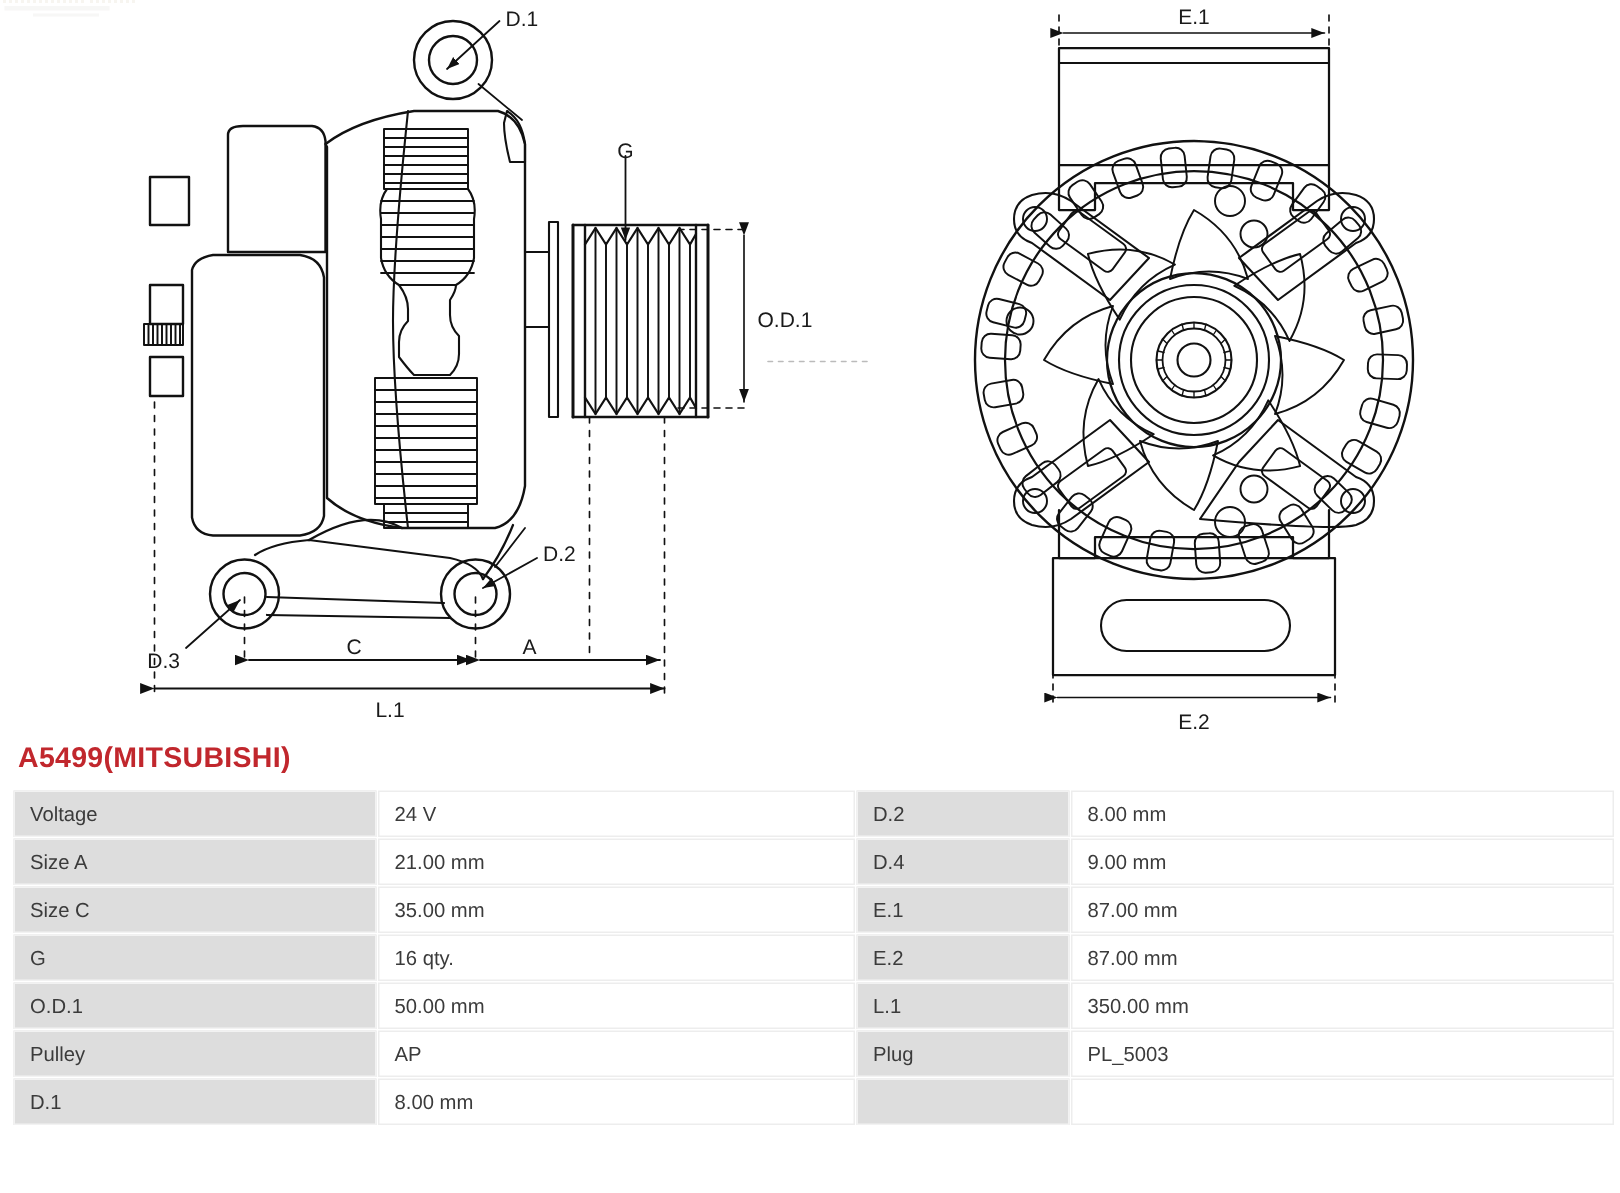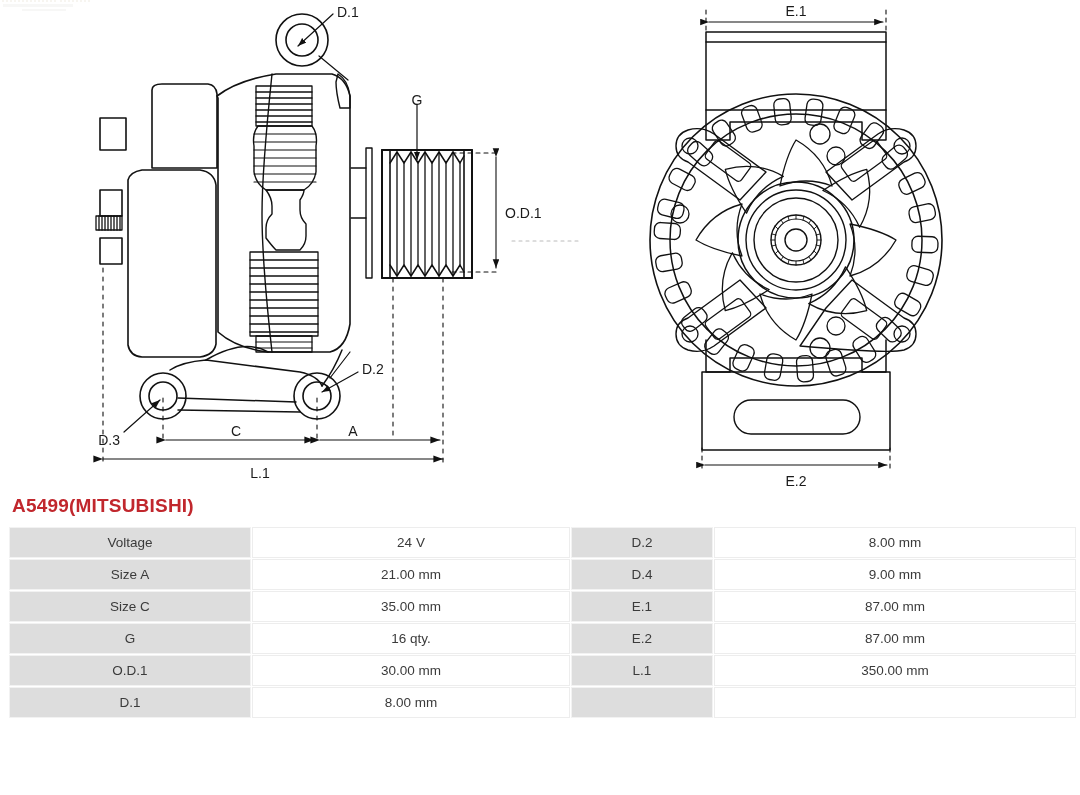--- a/index.html
+++ b/index.html
@@ -58,21 +58,21 @@
     border-collapse: separate;
     border-spacing: 1px;
     background: #ffffff;
     font-size: 13.5px;
     color: #3b3b3b;
     table-layout: fixed;
   }
   #spec-table td {
     height: 31px;
     padding: 0 10px;
-    text-align: center;
+    text-align: left;
     vertical-align: middle;
     border: 1px solid #e9e9e9;
     white-space: nowrap;
     overflow: hidden;
   }
   #spec-table td.lbl {
     background: #dddddd;
     border: 1px solid #f2f2f2;
     color: #3b3b3b;
   }
@@ -450,23 +450,29 @@
         <td class="val">87.00 mm</td>
       </tr>
       <tr>
         <td class="lbl">G</td>
         <td class="val">16 qty.</td>
         <td class="lbl">E.2</td>
         <td class="val">87.00 mm</td>
       </tr>
       <tr>
         <td class="lbl">O.D.1</td>
-        <td class="val">30.00 mm</td>
+        <td class="val">50.00 mm</td>
         <td class="lbl">L.1</td>
         <td class="val">350.00 mm</td>
+      </tr>
+      <tr>
+        <td class="lbl">Pulley</td>
+        <td class="val">AP</td>
+        <td class="lbl">Plug</td>
+        <td class="val">PL_5003</td>
       </tr>
       <tr>
         <td class="lbl">D.1</td>
         <td class="val">8.00 mm</td>
         <td class="lbl"></td>
         <td class="val"></td>
       </tr>
     </tbody>
   </table>
 

